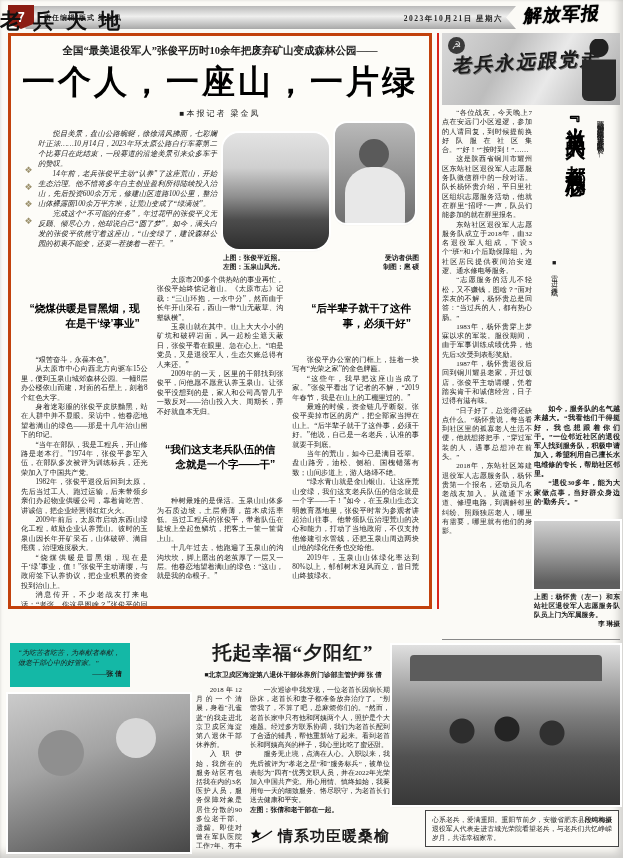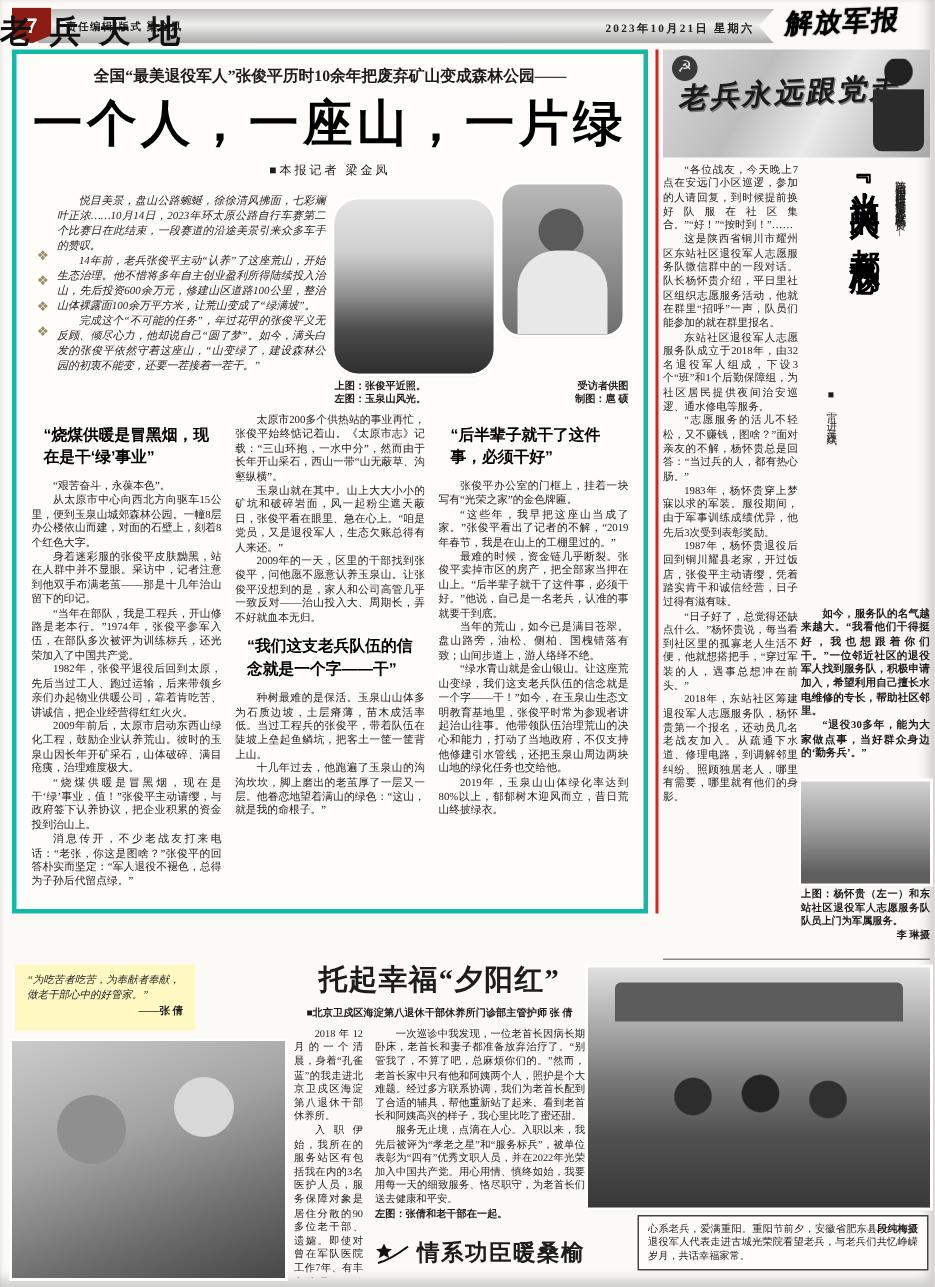--- a/index.html
+++ b/index.html
@@ -16,21 +16,21 @@
     color:#fff;font-weight:bold;font-size:14px;text-align:center;line-height:24px;
     clip-path:polygon(0 0,100% 0,100% 78%,50% 100%,0 78%);}
   .editor{position:absolute;top:13px;left:44px;font-size:7px;font-weight:bold;color:#222;letter-spacing:1px;}
   .section-title{position:absolute;top:7px;left:0;width:100%;
     font-size:21px;font-weight:900;letter-spacing:12px;color:#111;}
   .date{position:absolute;top:14px;right:120px;font-size:7.5px;letter-spacing:1.5px;color:#222;font-weight:bold;}
   .masthead{position:absolute;top:2px;right:3px;width:96px;font-size:18px;font-weight:900;
     letter-spacing:1px;transform:rotate(-2deg) skewX(-10deg);color:#000;text-shadow:0 0 1px #000;}
 
   
-  .main-box{position:absolute;left:8px;top:33px;width:424px;height:576px;border:3px solid #14b8a6;
+  .main-box{position:absolute;left:8px;top:33px;width:424px;height:576px;border:3px solid #c2410c;
     background:#fdfcf8;box-sizing:border-box;padding:4px 10px 0 10px;overflow:hidden;}
   .red-rule{position:absolute;left:437px;top:33px;width:2px;height:576px;background:#d9251c;}
   .kicker{text-align:center;font-size:10.5px;font-weight:bold;margin:4px 0 2px;}
   .headline{text-align:center;font-size:33px;font-weight:900;letter-spacing:3px;margin:2px 0 3px;color:#000;}
   .byline{text-align:center;font-size:8px;margin-bottom:4px;letter-spacing:2px;}
   .lede-row{display:flex;}
   .ornaments{width:15px;display:flex;flex-direction:column;gap:7px;align-items:center;
     padding-top:42px;color:#9a8f6a;font-size:9px;}
   .lede{flex:1;font-size:7.3px;line-height:10px;font-style:italic;text-align:justify;
     padding:6px 6px 0 2px;height:124px;overflow:hidden;}
@@ -45,21 +45,21 @@
   .photo-portrait::before{content:"";position:absolute;top:16px;left:24px;width:30px;height:30px;
     border-radius:50%;background:#5a5a5a;}
   .photo-portrait::after{content:"";position:absolute;top:44px;left:10px;width:60px;height:56px;
     border-radius:26px 26px 0 0;background:#e8e8e8;}
   .caption-row{display:flex;margin-top:4px;font-size:6.8px;line-height:9px;}
   .cap-left{flex:1;font-weight:bold;}
   .cap-right{width:58px;text-align:right;font-weight:bold;}
   .columns-row{display:flex;gap:9px;margin-top:5px;height:352px;overflow:hidden;}
   .col{flex:1;font-size:7.2px;line-height:9.4px;text-align:justify;overflow:hidden;}
   .col p{margin:0;text-indent:2em;}
-  .subhead{font-weight:900;font-size:10.5px;line-height:15px;text-align:left;margin:7px 8px;color:#000;}
+  .subhead{font-weight:900;font-size:10.5px;line-height:15px;text-align:right;margin:25px 8px;color:#000;}
 
   
   .sidebar{position:absolute;left:442px;top:33px;width:178px;height:607px;border-bottom:1px solid #888;
     box-sizing:border-box;}
   .banner{position:relative;height:72px;margin-bottom:4px;overflow:hidden;
     background:linear-gradient(120deg,#d8d8d8,#bdbdbd 35%,#e9e9e9 60%,#a7a7a7);}
   .banner-title{position:absolute;top:16px;left:12px;font-size:19px;font-weight:900;color:#1a1a1a;
     letter-spacing:2px;transform:skewX(-12deg) rotate(-3deg);text-shadow:1px 1px 0 #777;}
   .emblem{position:absolute;top:4px;left:6px;width:17px;height:17px;border-radius:50%;
     background:#3a3a3a;color:#ddd;font-size:11px;line-height:17px;text-align:center;}
@@ -75,21 +75,21 @@
   .v-headline{writing-mode:vertical-rl;font-size:20px;font-weight:900;letter-spacing:3px;color:#000;}
   .v-kicker{writing-mode:vertical-rl;font-size:7.2px;line-height:11px;letter-spacing:1px;padding-top:6px;}
   .s-cont{font-size:7.1px;line-height:9.3px;text-align:justify;height:112px;overflow:hidden;margin-top:4px;}
   .s-cont p{margin:0;text-indent:2em;font-weight:bold;}
   .sidebar-photo{height:68px;margin-top:4px;
     background:linear-gradient(180deg,#d0d0d0,#9d9d9d 45%,#5f5f5f 90%);}
   .s-caption{font-size:6.8px;font-weight:bold;line-height:9px;margin-top:3px;text-align:justify;}
   .s-credit{display:block;text-align:right;}
 
   
-  .quote-box{position:absolute;left:10px;top:643px;width:120px;height:44px;background:#fef9c3;
+  .quote-box{position:absolute;left:10px;top:643px;width:120px;height:44px;background:#14b8a6;
     font-size:7px;line-height:9.5px;font-style:italic;padding:6px 8px;box-sizing:border-box;}
   .quote-attr{text-align:right;font-weight:bold;font-style:normal;margin-top:2px;}
   .photo-bl{position:absolute;left:8px;top:694px;width:182px;height:158px;
     background:linear-gradient(160deg,#cbcbcb,#a3a3a3 40%,#6b6b6b 75%,#474747);position:absolute;}
   .photo-bl::before{content:"";position:absolute;left:30px;top:36px;width:46px;height:46px;border-radius:50%;
     background:#8f8f8f;}
   .photo-bl::after{content:"";position:absolute;right:34px;top:24px;width:40px;height:40px;border-radius:50%;
     background:#d8d8d8;}
   .bottom-article{position:absolute;left:196px;top:640px;width:194px;height:212px;overflow:hidden;}
   .b-headline{text-align:center;font-size:19px;font-weight:900;letter-spacing:1px;}
@@ -162,21 +162,21 @@
       </div>
     </div>
 
     <div class="columns-row">
       <div class="col">
         <div></div>
         <div class="subhead sans">“烧煤供暖是冒黑烟，现在是干‘绿’事业”</div>
         <div>
             <p>“艰苦奋斗，永葆本色”。</p>
             <p>从太原市中心向西北方向驱车15公里，便到玉泉山城郊森林公园。一幢8层办公楼依山而建，对面的石壁上，刻着8个红色大字。</p>
-            <p>身着迷彩服的张俊平皮肤黝黑，站在人群中并不显眼。采访中，记者注意到他双手布满老茧——那是十几年治山留下的印记。</p>
+            <p>身着迷彩服的张俊平皮肤黝黑，站在人群中并不显眼。采访中，他眷恋地望着满山的绿色——那是十几年治山留下的印记。</p>
             <p>“当年在部队，我是工程兵，开山修路是老本行。”1974年，张俊平参军入伍，在部队多次被评为训练标兵，还光荣加入了中国共产党。</p>
             <p>1982年，张俊平退役后回到太原，先后当过工人、跑过运输，后来带领乡亲们办起物业供暖公司，靠着肯吃苦、讲诚信，把企业经营得红红火火。</p>
             <p>2009年前后，太原市启动东西山绿化工程，鼓励企业认养荒山。彼时的玉泉山因长年开矿采石，山体破碎、满目疮痍，治理难度极大。</p>
             <p>“烧煤供暖是冒黑烟，现在是干‘绿’事业，值！”张俊平主动请缨，与政府签下认养协议，把企业积累的资金投到治山上。</p>
             <p>消息传开，不少老战友打来电话：“老张，你这是图啥？”张俊平的回答朴实而坚定：“军人退役不褪色，总得为子孙后代留点绿。”</p>
           </div>
       </div>
       <div class="col">
         <div>
             <p>太原市200多个供热站的事业再忙，张俊平始终惦记着山。《太原市志》记载：“三山环抱，一水中分”，然而由于长年开山采石，西山一带“山无蔽草、沟壑纵横”。</p>

